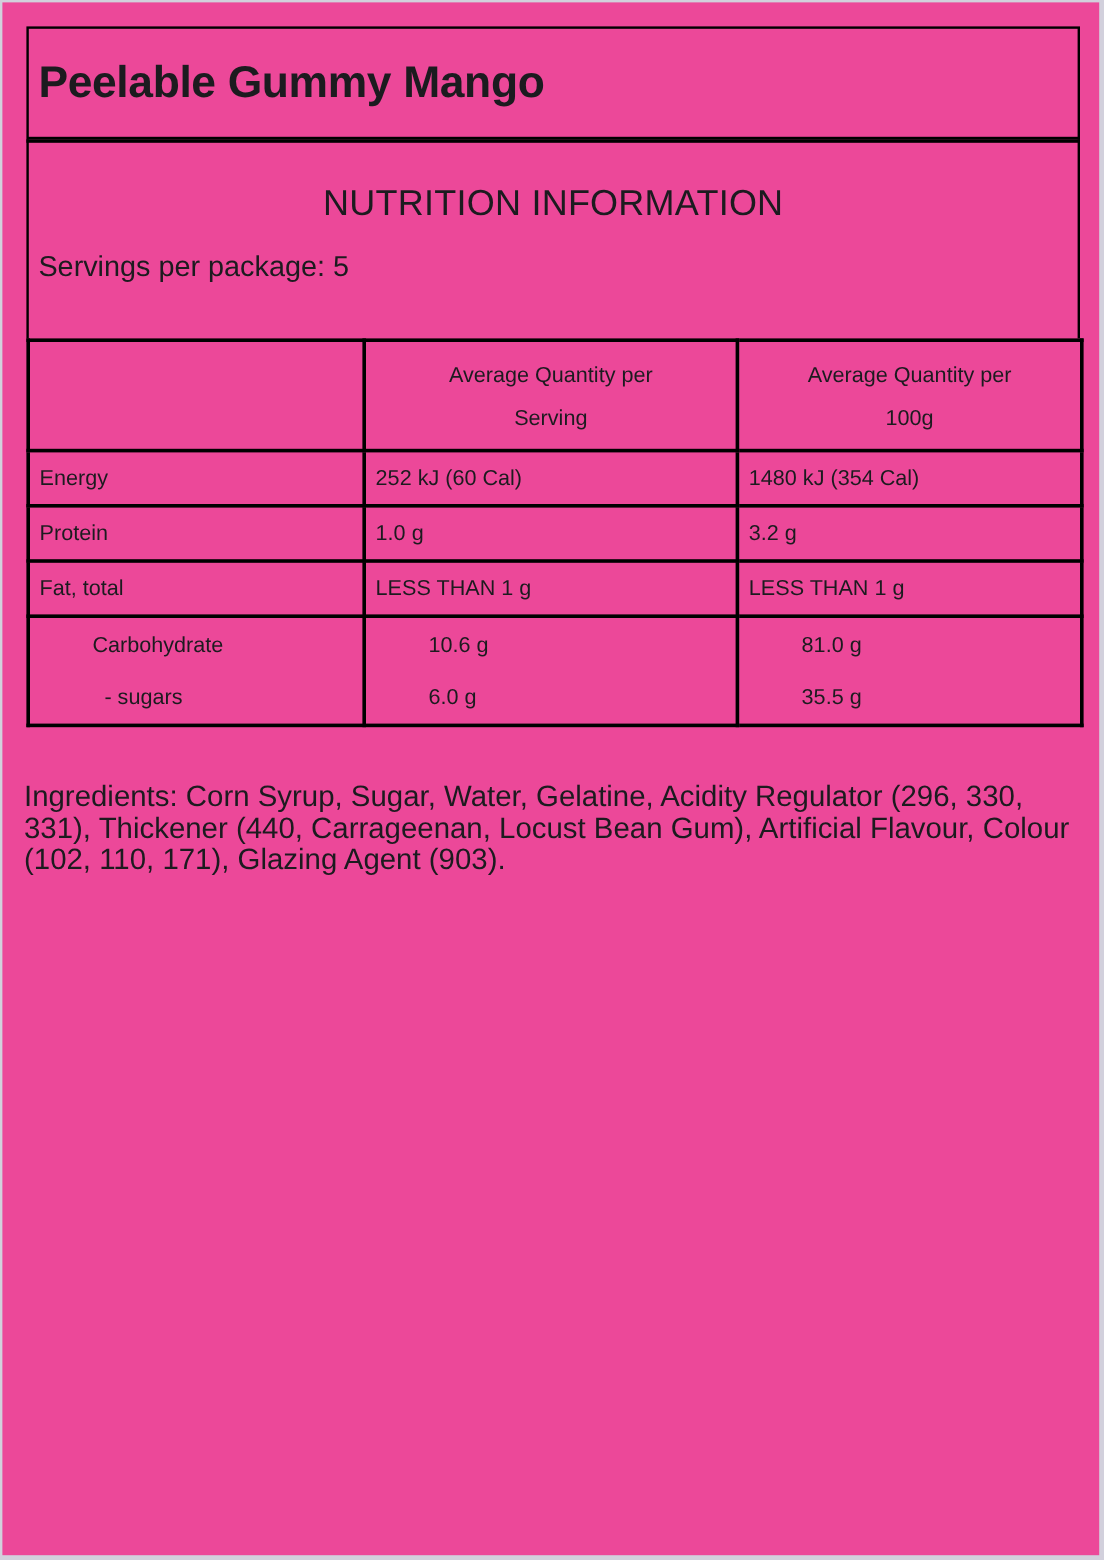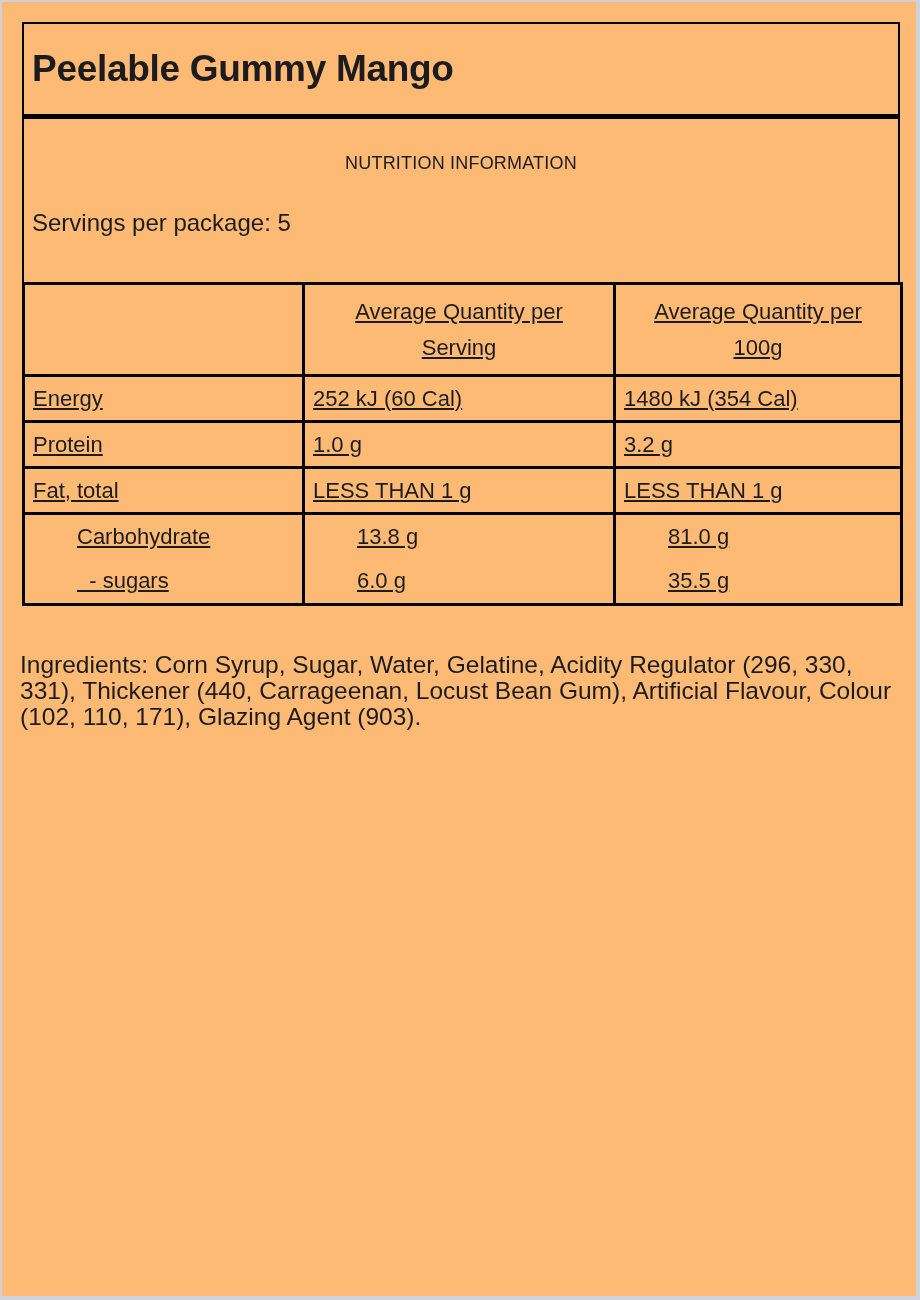--- a/index.html
+++ b/index.html
@@ -8,21 +8,21 @@
       background: #d2d0dc;
       font-family: "Liberation Sans", "DejaVu Sans", sans-serif;
       color: #1c1b1f;
       position: relative;
       overflow: hidden;
     }
     .page {
       position: absolute;
       left: 2px; top: 2px;
       width: 914px; height: 1294px;
-      background: #fdba74;
+      background: #ec4899;
     }
     .label {
       position: absolute;
       left: 20px; top: 20px;
       width: 878px;
       box-sizing: border-box;
     }
     .title-box {
       border: 2px solid #000;
       height: 94px;
@@ -36,43 +36,42 @@
     }
     .info-box {
       border-left: 2px solid #000; border-right: 2px solid #000;
       border-top: 3px solid #000;
       height: 166px; box-sizing: border-box;
       position: relative;
     }
     .info-heading {
       position: absolute; left: 0; right: 0; top: 34px;
       text-align: center;
-      font-size: 18px; font-weight: 500;
+      font-size: 30px; font-weight: 500;
       letter-spacing: 0.2px;
     }
     .serv {
       position: absolute; left: 8px;
       font-size: 24px;
     }
     .serv1 { top: 90px; }
     .serv2 { top: 122px; }
     table.nut {
       border-collapse: collapse;
       width: 878px;
       table-layout: fixed;
     }
     table.nut td, table.nut th {
       border: 3px solid #000;
       padding: 0 0 0 8px;
-      font-size: 22px;
+      font-size: 18px;
       font-weight: normal;
       text-align: left;
       vertical-align: middle;
       box-sizing: border-box;
-      text-decoration: underline;
     }
     table.nut th.hdr {
       text-align: center;
       padding: 0;
       line-height: 36px;
       height: 92px;
     }
     table.nut td { height: 46px; }
     col.c1 { width: 280px; }
     col.c2 { width: 311px; }
@@ -131,21 +130,21 @@
         <td>Fat, total</td>
         <td>LESS THAN 1 g</td>
         <td>LESS THAN 1 g</td>
       </tr>
       <tr>
         <td class="multi" style="height:90px">
           <div>Carbohydrate</div>
           <div style="white-space:pre">  - sugars</div>
         </td>
         <td class="multi">
-          <div>13.8 g</div>
+          <div>10.6 g</div>
           <div>6.0 g</div>
         </td>
         <td class="multi">
           <div>81.0 g</div>
           <div>35.5 g</div>
         </td>
       </tr>
     </tbody>
       </table>
   </div>

